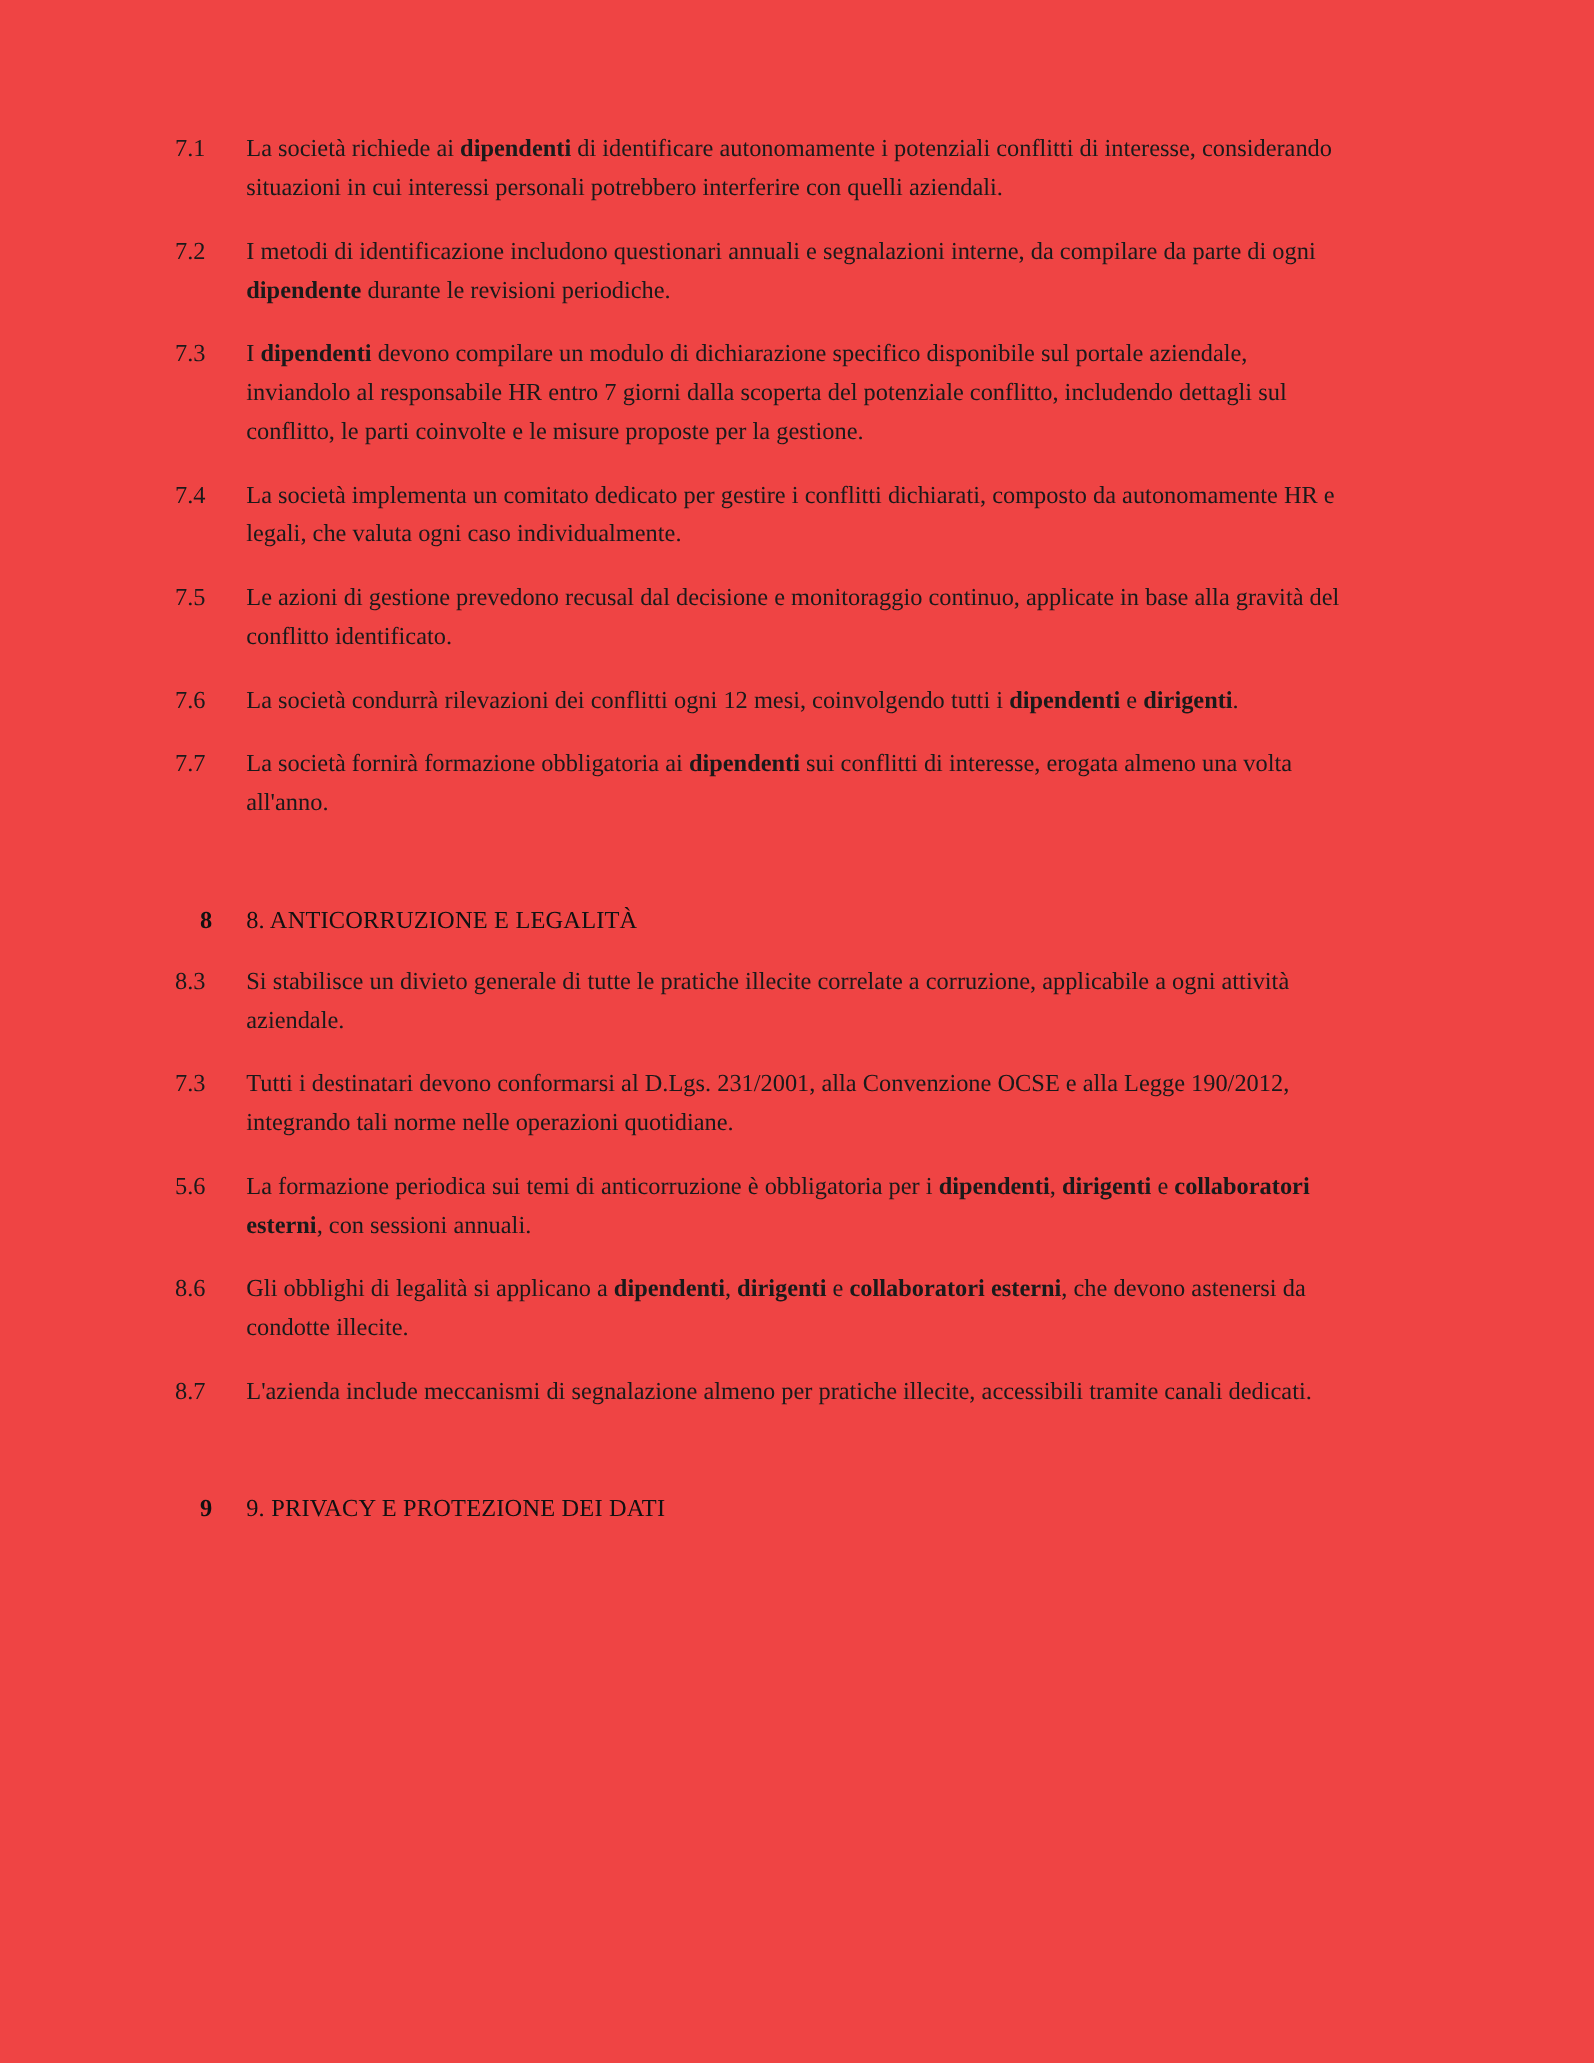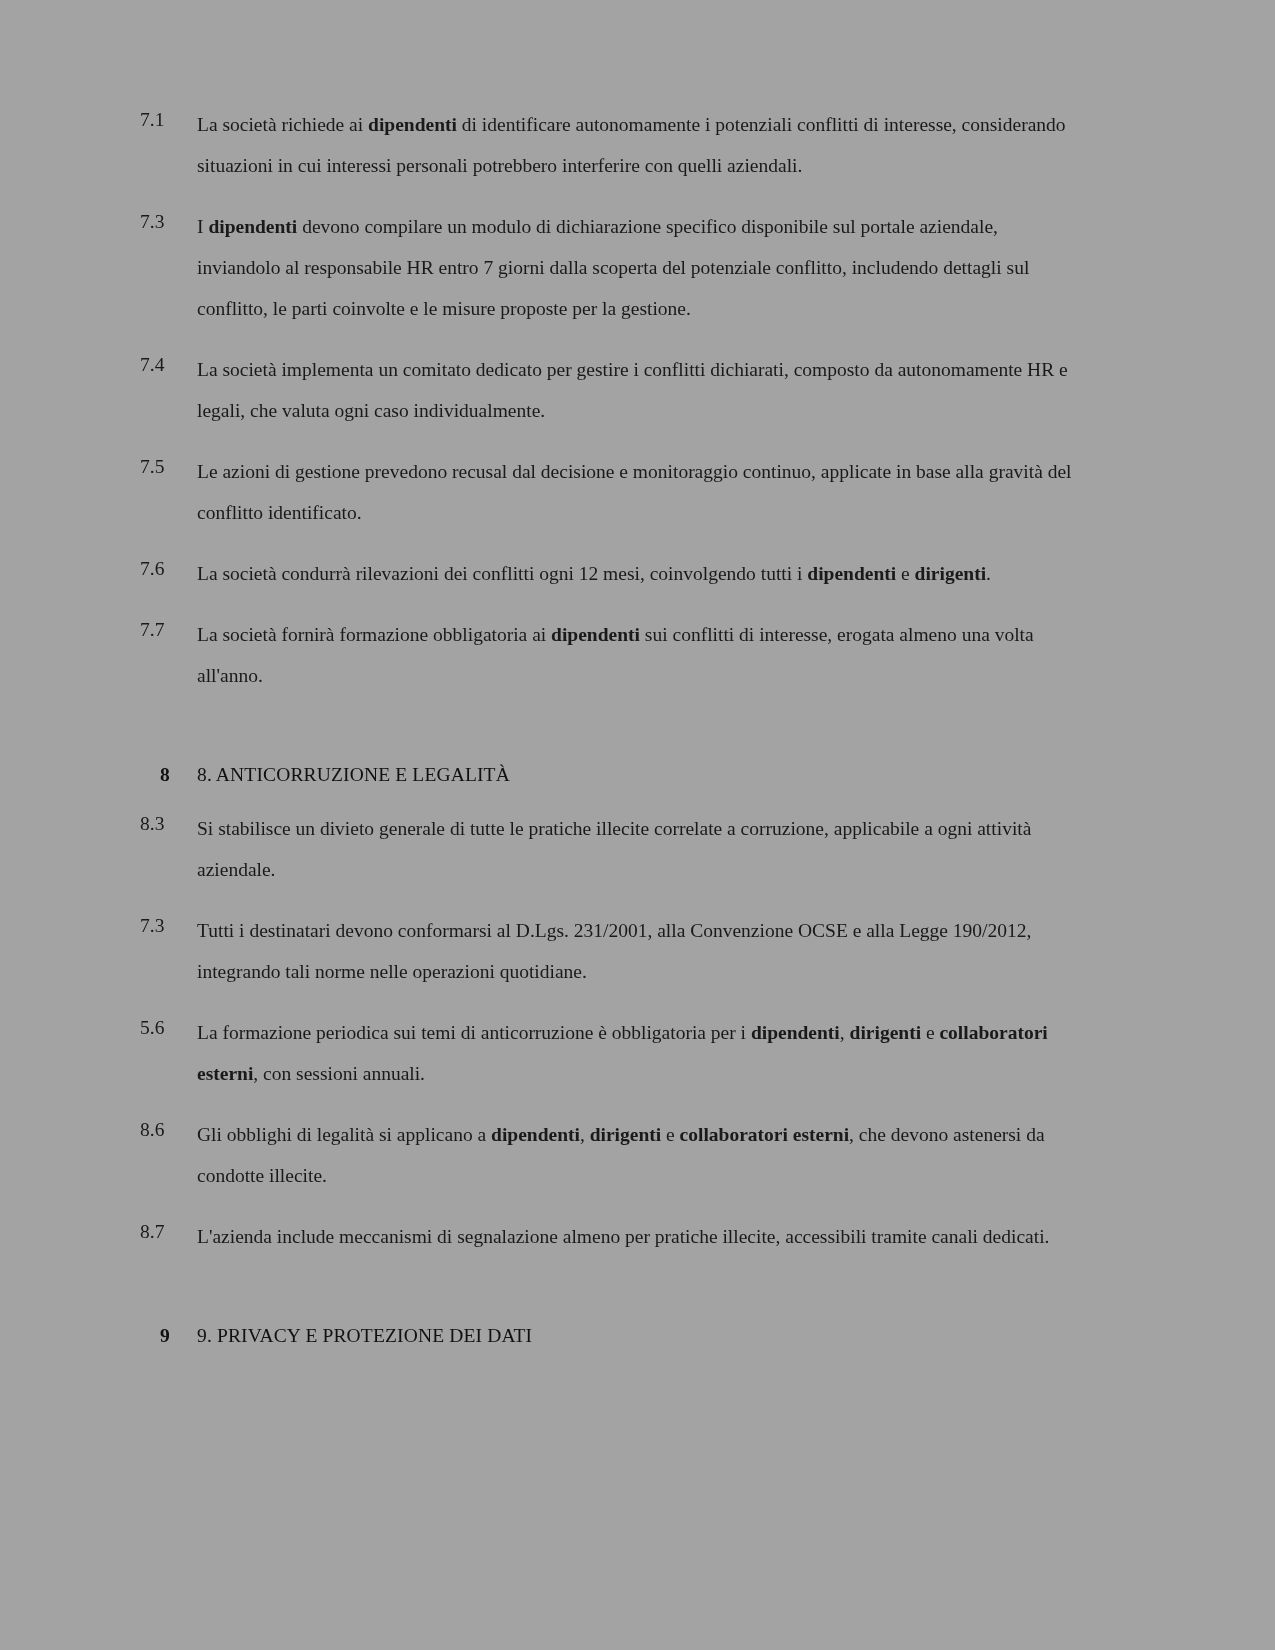--- a/index.html
+++ b/index.html
@@ -13,21 +13,21 @@
     font-family: "Liberation Serif", "DejaVu Serif", serif;
     color: #1a1a1a;
     position: relative;
     overflow: hidden;
   }
   .page {
     box-sizing: border-box;
     width: 1275px;
     height: 1650px;
     padding: 104px 200px 0 140px;
-    background: #a3a3a3;
+    background: #ef4444;
   }
   .doc-body {
     width: 935px;
   }
 
   
   .clause {
     display: flex;
     align-items: flex-start;
     margin: 0 0 20px 0;
@@ -37,21 +37,21 @@
     width: 57px;
     font-size: 19.5px;
     line-height: 31px;
     color: #1a1a1a;
     text-align: left;
     white-space: nowrap;
   }
   .clause-text {
     flex: 1 1 auto;
     font-size: 19.5px;
-    line-height: 41px;
+    line-height: 31px;
     color: #1a1a1a;
     text-align: left;
     hyphens: none;
   }
   .clause-text b {
     font-weight: 700;
   }
 
   
   .section-heading {
@@ -80,20 +80,24 @@
   }
 </style>
 </head>
 <body>
 
 <div class="page">
   <div class="doc-body" id="doc-body">
       <div class="clause">
         <div class="clause-number">7.1</div>
         <div class="clause-text"><span>La società richiede ai </span><b>dipendenti</b><span> di identificare autonomamente i potenziali conflitti di interesse, considerando situazioni in cui interessi personali potrebbero interferire con quelli aziendali.</span></div>
+      </div>
+      <div class="clause">
+        <div class="clause-number">7.2</div>
+        <div class="clause-text"><span>I metodi di identificazione includono questionari annuali e segnalazioni interne, da compilare da parte di ogni </span><b>dipendente</b><span> durante le revisioni periodiche.</span></div>
       </div>
       <div class="clause">
         <div class="clause-number">7.3</div>
         <div class="clause-text"><span>I </span><b>dipendenti</b><span> devono compilare un modulo di dichiarazione specifico disponibile sul portale aziendale, inviandolo al responsabile HR entro 7 giorni dalla scoperta del potenziale conflitto, includendo dettagli sul conflitto, le parti coinvolte e le misure proposte per la gestione.</span></div>
       </div>
       <div class="clause">
         <div class="clause-number">7.4</div>
         <div class="clause-text"><span>La società implementa un comitato dedicato per gestire i conflitti dichiarati, composto da autonomamente HR e legali, che valuta ogni caso individualmente.</span></div>
       </div>
       <div class="clause">

